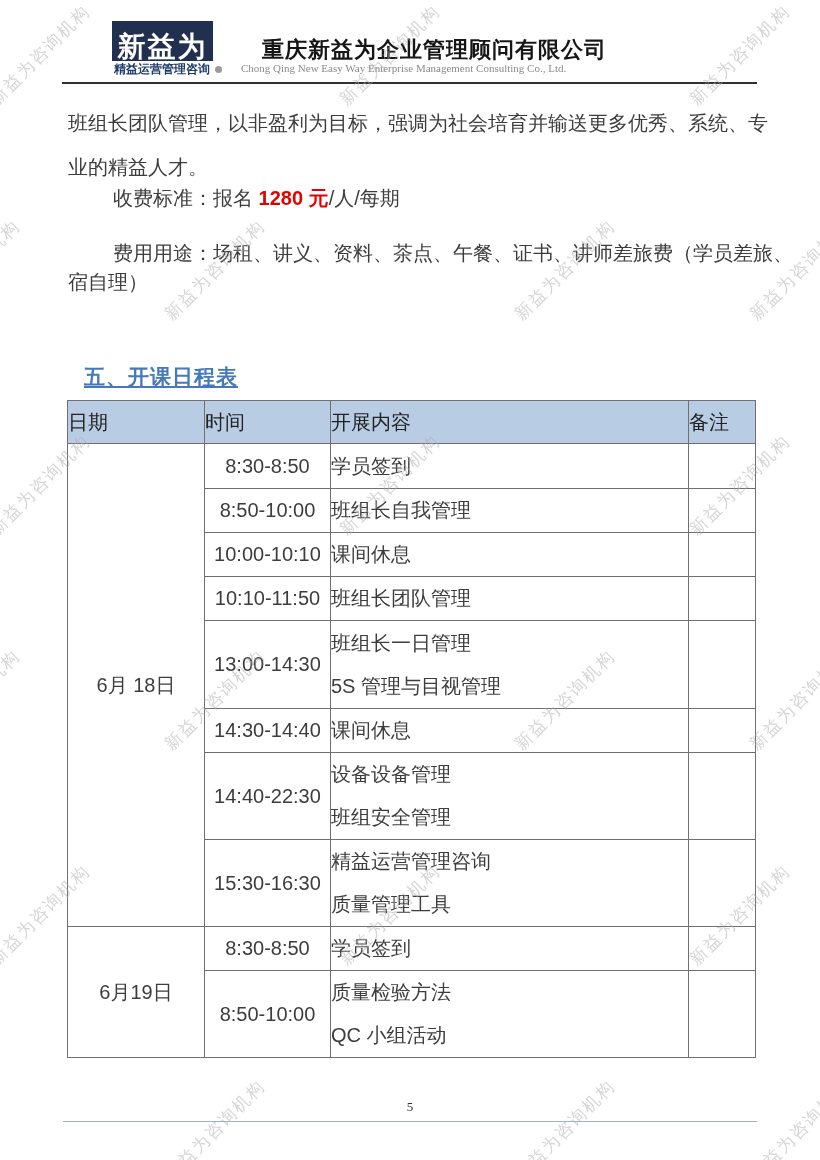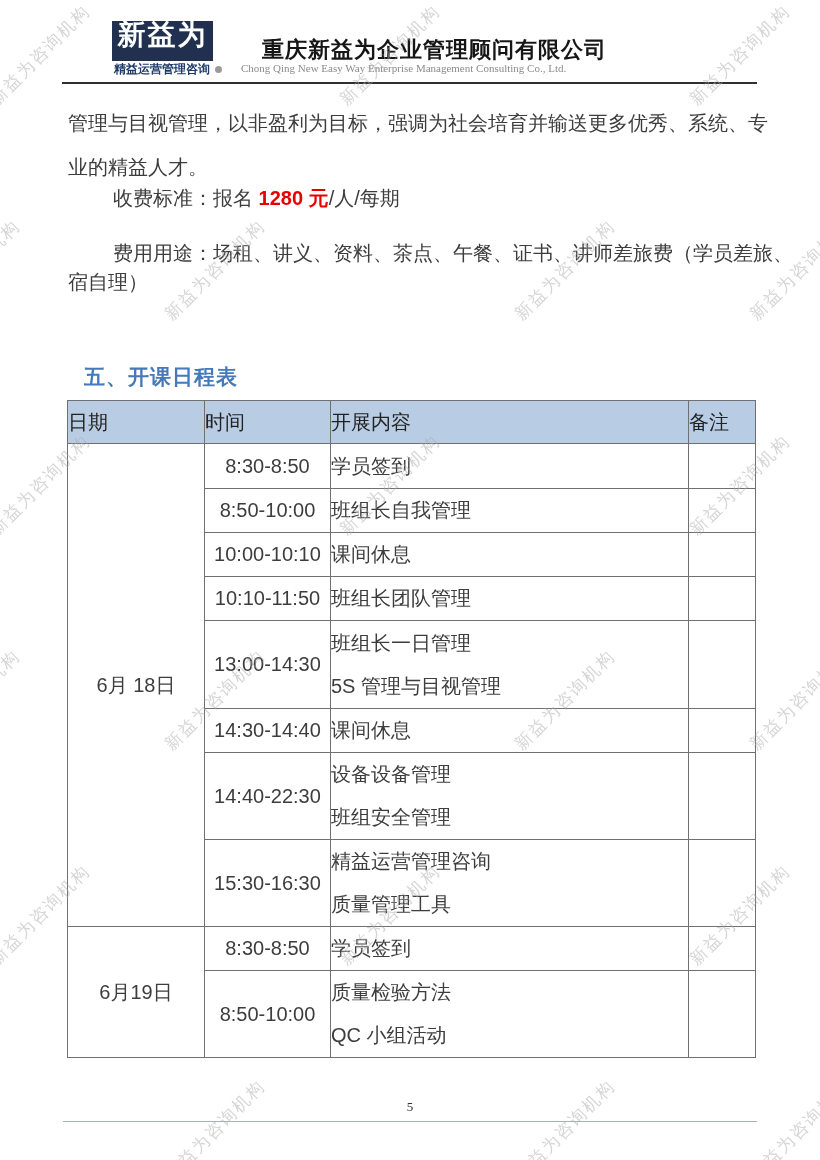--- a/index.html
+++ b/index.html
@@ -1,38 +1,38 @@
 <!DOCTYPE html>
 <html><head>
 <meta charset="utf-8">
 <style>
   html,body{margin:0;padding:0;background:#fff;}
   .page{position:relative;width:820px;height:1160px;background:#ffffff;overflow:hidden;
         font-family:"Liberation Sans","DejaVu Sans",sans-serif;color:#3d3d3d;}
 
   
   .logo-box{position:absolute;left:112px;top:21px;width:101px;height:40px;background:#20304e;
-            display:flex;align-items:flex-start;justify-content:center;}
+            display:flex;align-items:flex-end;justify-content:center;}
   .logo-main{color:#ffffff;font-weight:bold;font-size:28px;letter-spacing:2px;line-height:1;}
   .logo-tagline{position:absolute;left:110px;top:61px;width:104px;text-align:center;font-size:12px;
             font-weight:bold;color:#1d3a68;white-space:nowrap;}
   .logo-dot{position:absolute;left:215px;top:66px;width:7px;height:7px;border-radius:50%;background:#9b9b9b;}
   .company-cn{position:absolute;left:262px;top:35px;font-size:22px;font-weight:bold;color:#161616;letter-spacing:1px;white-space:nowrap;}
   .company-en{position:absolute;left:241px;top:62px;font-family:"Liberation Serif","DejaVu Serif",serif;
             font-size:11px;color:#8b8b8b;white-space:nowrap;}
   .header-rule{position:absolute;left:62px;top:82px;width:695px;height:2px;background:#303030;}
 
   
   .bodyline{position:absolute;font-size:20px;line-height:28px;white-space:nowrap;color:#3d3d3d;}
   .bl1{left:68px;top:109px;} .bl2{left:68px;top:153px;}
   .bl3{left:113px;top:184px;} .bl4{left:113px;top:239px;} .bl5{left:68px;top:268px;}
   .red{color:#e60000;font-weight:bold;}
 
   .section-title{position:absolute;left:84px;top:363px;font-size:21px;font-weight:bold;
-            color:#4579ba;letter-spacing:1px;white-space:nowrap;}
+            color:#4579ba;letter-spacing:1px;white-space:nowrap;text-decoration:underline;}
 
   
   .schedule{position:absolute;left:67px;top:400px;width:688px;border-collapse:collapse;
             table-layout:fixed;font-size:20px;color:#3d3d3d;}
   .schedule th,.schedule td{border:1px solid #707070;padding:0;overflow:hidden;}
   .schedule th{background:#b8cce4;font-weight:normal;color:#222222;text-align:left;}
   .td-date{text-align:center;vertical-align:middle;white-space:nowrap;}
   .td-time{text-align:center;vertical-align:middle;white-space:nowrap;}
   .td-content{text-align:left;vertical-align:middle;padding-left:14px;margin-left:28px;}
   .td-remark{background:transparent;}
@@ -55,21 +55,21 @@
 
   <div class="logo-box">
     <div class="logo-main">新益为</div>
   </div>
   <div class="logo-tagline">精益运营管理咨询</div>
   <div class="logo-dot"></div>
   <div class="company-cn">重庆新益为企业管理顾问有限公司</div>
   <div class="company-en">Chong Qing New Easy Way Enterprise Management Consulting Co., Ltd.</div>
   <div class="header-rule"></div>
 
-  <div class="bodyline bl1">管理与目视管理，以非盈利为目标，强调为社会培育并输送更多优秀、系统、专</div>
+  <div class="bodyline bl1">班组长团队管理，以非盈利为目标，强调为社会培育并输送更多优秀、系统、专</div>
   <div class="bodyline bl2">业的精益人才。</div>
   <div class="bodyline bl3"><span>收费标准：报名 </span><span class="red">1280 元</span><span>/人/每期</span></div>
   <div class="bodyline bl4">费用用途：场租、讲义、资料、茶点、午餐、证书、讲师差旅费（学员差旅、</div>
   <div class="bodyline bl5">宿自理）</div>
 
   <div class="section-title">五、开课日程表</div>
 
   <table class="schedule">
     <colgroup>
       <col style="width:137px">

